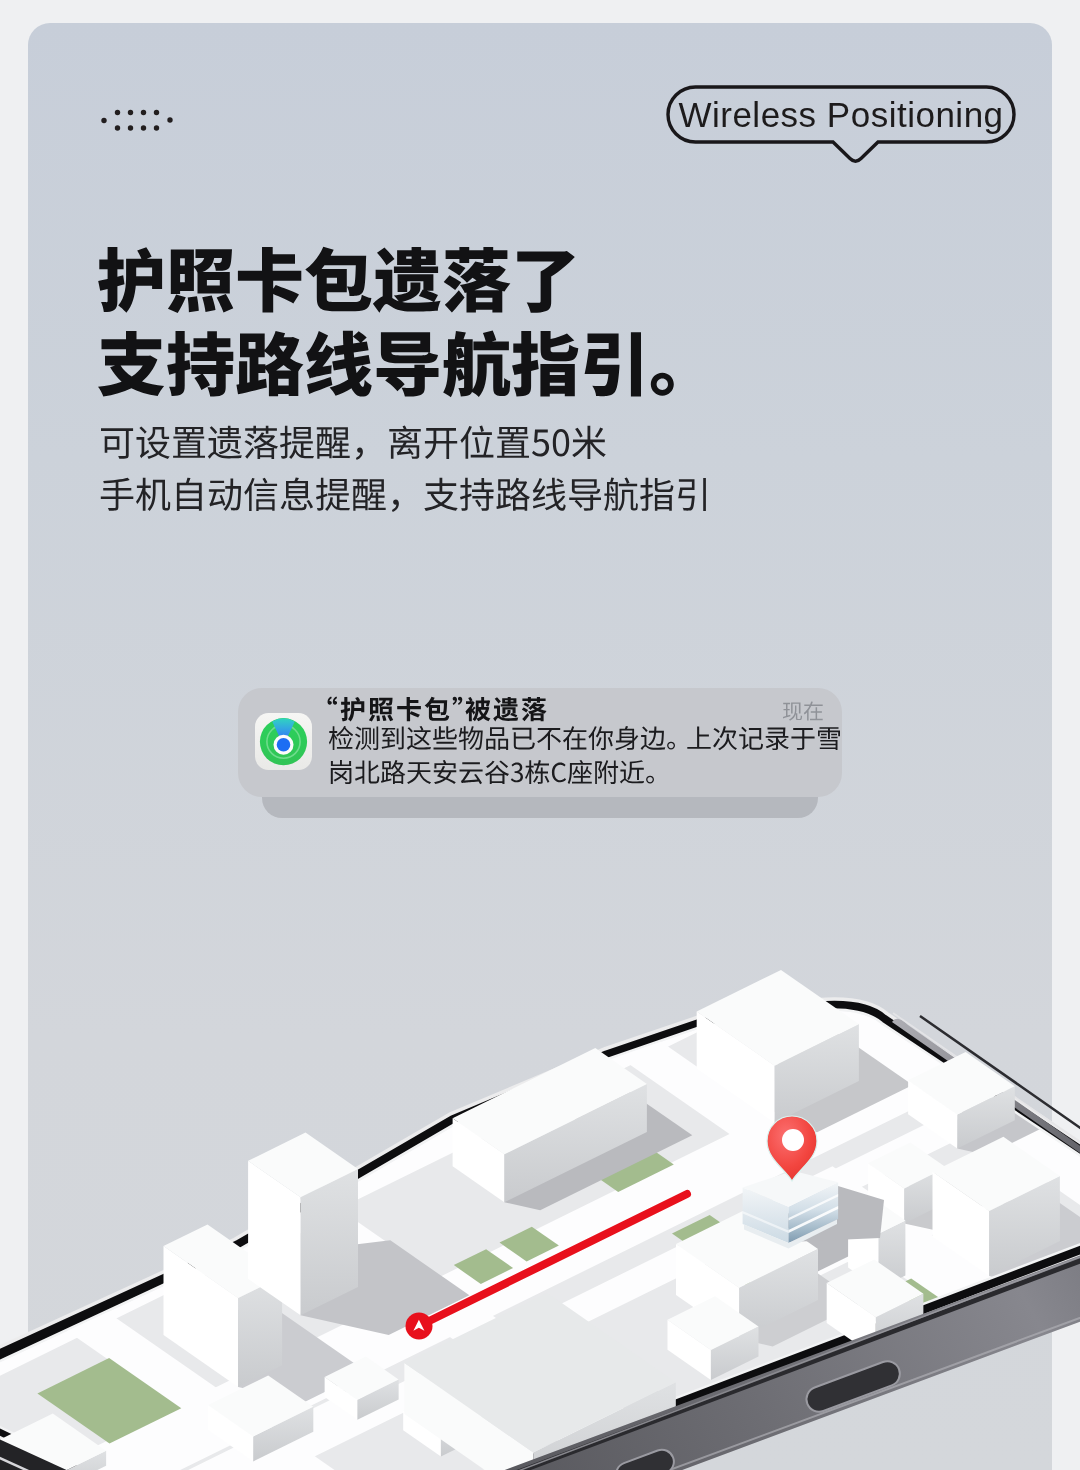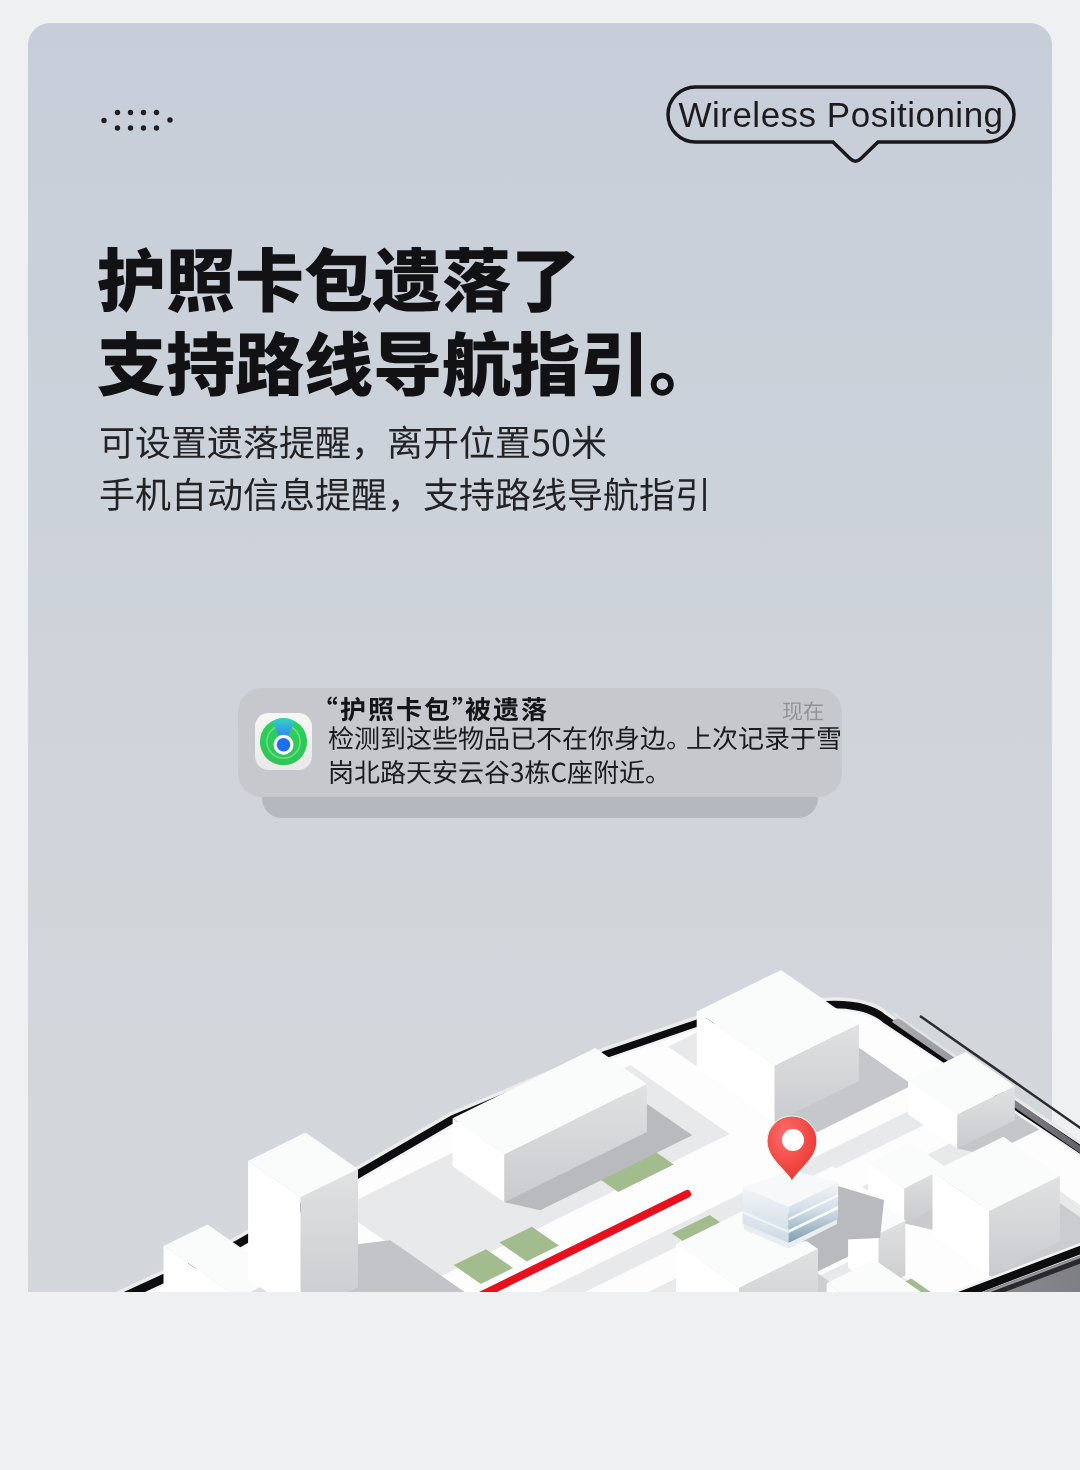--- a/index.html
+++ b/index.html
@@ -1,16 +1,16 @@
 <!DOCTYPE html>
 <html><head><meta charset="utf-8"><style>
 html,body{margin:0;padding:0;width:1080px;height:1470px;overflow:hidden;font-family:"Liberation Sans",sans-serif;background:#eff0f2;}
 .abs{position:absolute;}
 </style></head><body>
-<div style="position:relative;width:1080px;height:1292px;overflow:hidden">
+<div style="position:relative;width:1080px;height:1470px;overflow:hidden">
 
 <div class="abs" style="left:28px;top:23px;width:1024px;height:1447px;border-radius:22px 22px 0 0;background:linear-gradient(180deg,#c7ced9 0%,#ccd2da 30%,#d3d6db 70%,#d4d7db 100%);"></div>
 
 <svg class="abs" style="left:0;top:0" width="220" height="160" viewBox="0 0 220 160">
       <circle cx="104" cy="120.5" r="2.7" fill="#221e1f"></circle>
       <circle cx="117.5" cy="112.5" r="2.7" fill="#221e1f"></circle>
       <circle cx="130.5" cy="112.5" r="2.7" fill="#221e1f"></circle>
       <circle cx="143.5" cy="112.5" r="2.7" fill="#221e1f"></circle>
       <circle cx="156.5" cy="112.5" r="2.7" fill="#221e1f"></circle>
       <circle cx="170" cy="120" r="2.7" fill="#221e1f"></circle>

